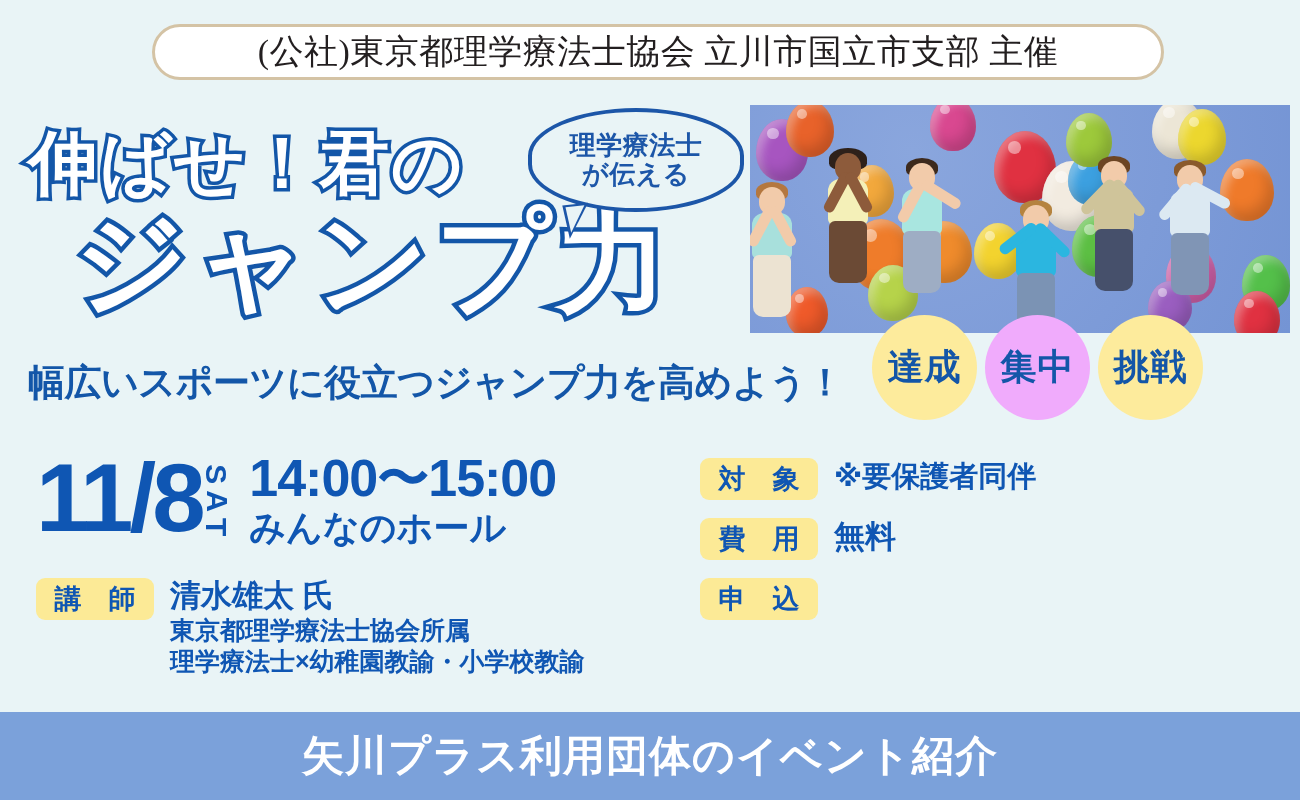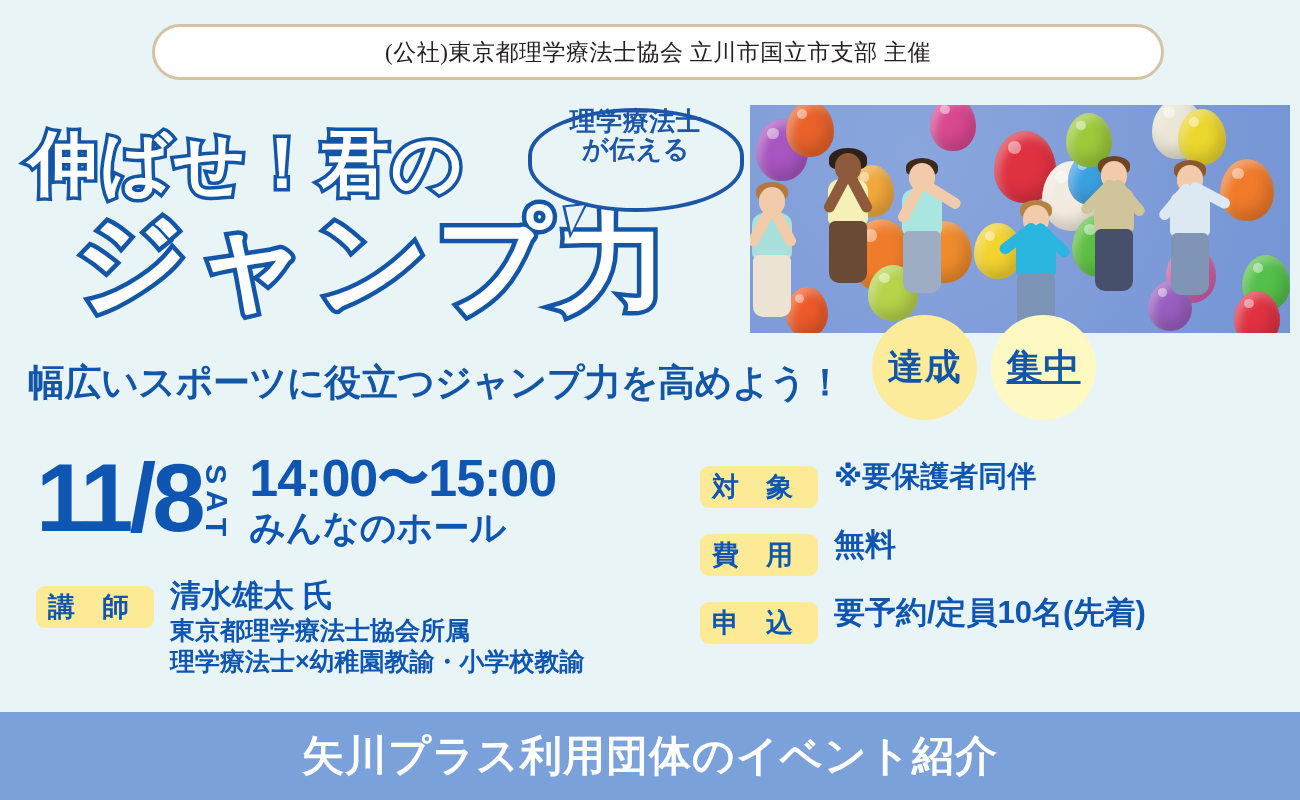--- a/index.html
+++ b/index.html
@@ -29,21 +29,21 @@
     background: #ffffff;
     border: 3px solid #d4c3a5;
     border-radius: 30px;
     display: flex;
     align-items: center;
     justify-content: center;
     box-sizing: border-box;
   }
   .header-pill-text {
     font-family: "Liberation Serif", "DejaVu Serif", serif;
-    font-size: 23px;
+    font-size: 34px;
     font-weight: 400;
     color: #231f20;
     letter-spacing: 0.5px;
     white-space: nowrap;
   }
 
   
   .photo {
     position: absolute;
     left: 750px;
@@ -161,20 +161,21 @@
     border-left: 3px solid transparent;
     border-right: 16px solid transparent;
     border-top: 26px solid #e9f4f6;
   }
   .bubble-text {
     position: absolute;
     inset: 0;
     display: flex;
     flex-direction: column;
     align-items: center;
+    justify-content: center;
     gap: 1px;
     z-index: 3;
   }
   .bubble-line {
     font-size: 26px;
     font-weight: 700;
     color: #1c56a8;
     letter-spacing: 0.5px;
     line-height: 1.05;
     white-space: nowrap;
@@ -219,21 +220,21 @@
     letter-spacing: -0.5px;
     white-space: nowrap;
   }
 
   
   .badges {
     position: absolute;
     left: 872px;
     top: 315px;
     display: flex;
-    gap: 14px;
+    gap: 8px;
   }
   .badge {
     width: 105px;
     height: 105px;
     border-radius: 50%;
     display: flex;
     align-items: center;
     justify-content: center;
     font-size: 36px;
     font-weight: 700;
@@ -290,29 +291,28 @@
     color: #0f56b3;
     line-height: 1.1;
     margin-top: 4px;
     white-space: nowrap;
   }
 
   
   .chip {
     display: inline-flex;
     align-items: center;
-    justify-content: flex-start;
+    justify-content: center;
     background: #fcea96;
     border-radius: 9px;
     color: #0f56b3;
     font-size: 27px;
     font-weight: 700;
     box-sizing: border-box;
     flex: 0 0 auto;
-    margin-top: 8px;
   }
   .chip-2 { width: 118px; height: 42px; padding: 0 12px; }
 
   .lecturer {
     position: absolute;
     left: 36px;
     top: 578px;
     display: flex;
     align-items: flex-start;
   }
@@ -479,22 +479,25 @@
       <span class="bubble-line">が伝える</span>
     </div>
   </div>
 
   <div class="subtitle">幅広いスポーツに役立つジャンプ力を高めよう！</div>
 
   <div class="badges">
     <div class="badge" style="background:#fdeb9c;">
       <span>達成</span>
     </div>
-    <div class="badge" style="background:#fef9c3;text-decoration:underline;">
+    <div class="badge" style="background:#f0abfc;">
       <span>集中</span>
+    </div>
+    <div class="badge" style="background:#fdeb9c;">
+      <span>挑戦</span>
     </div>
   </div>
 
   <div class="date-row">
     <div class="date-big">11/8</div>
     <div class="date-dow">
       <span>S</span>
       <span>A</span>
       <span>T</span>
     </div>
@@ -529,21 +532,20 @@
       <div class="chip chip-2">
         <span>費　用</span>
       </div>
       <div class="info-value">無料</div>
     </div>
 
     <div class="info-row">
       <div class="chip chip-2">
         <span>申　込</span>
       </div>
-      <div class="info-value">要予約/定員10名(先着)</div>
     </div>
   </div>
 
   <div class="banner">
     <span class="banner-text">矢川プラス利用団体のイベント紹介</span>
   </div>
 
 </div>
 
 </body></html>

